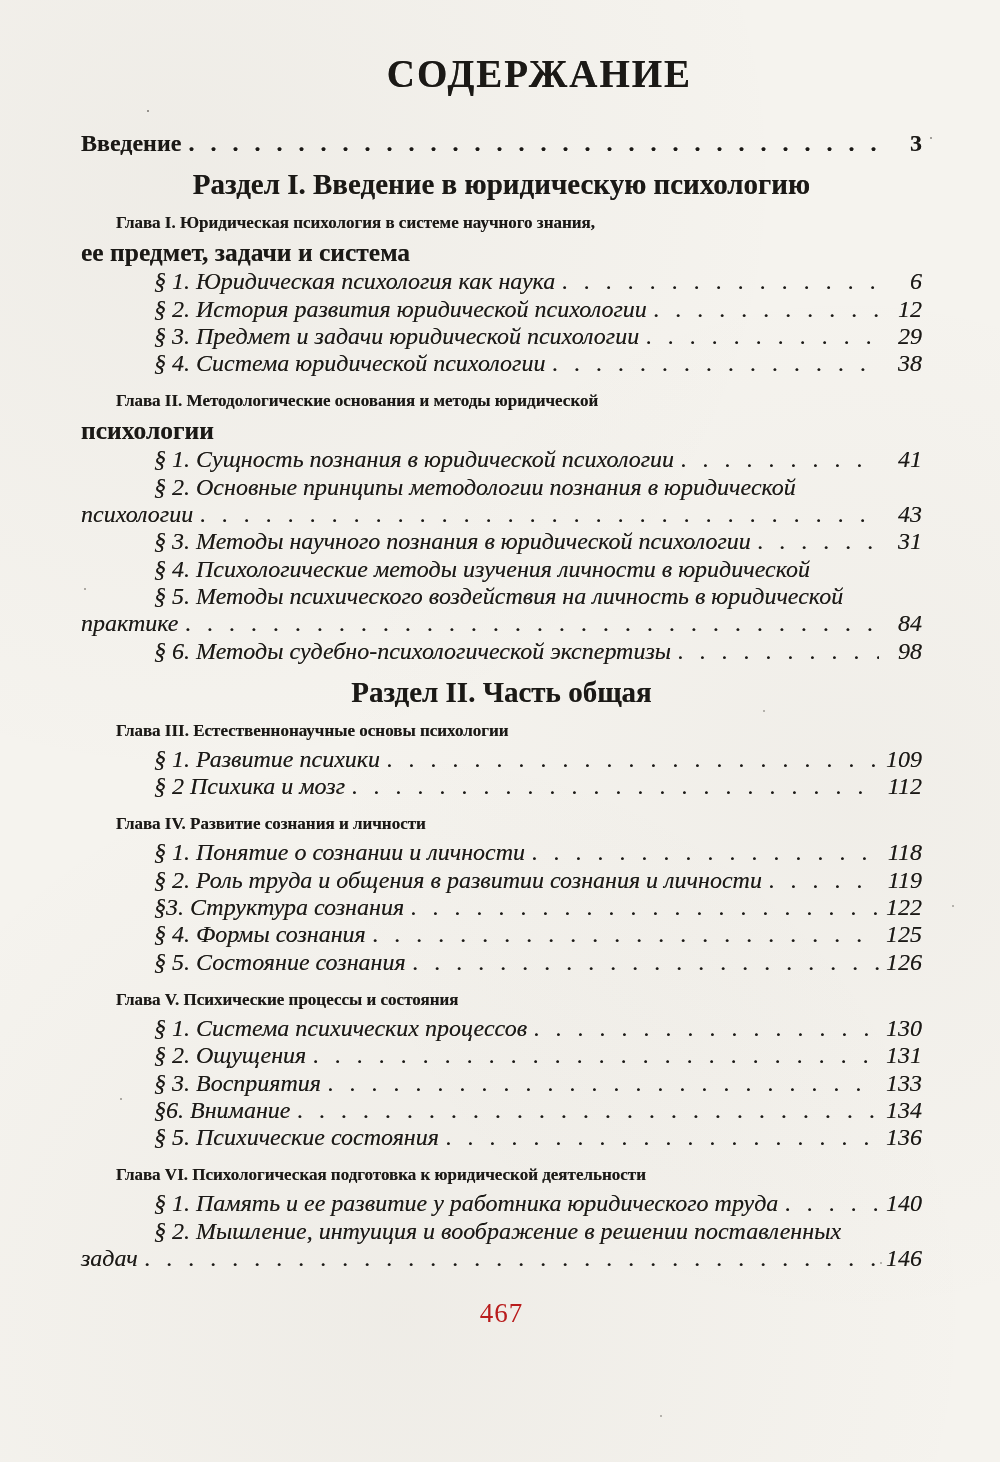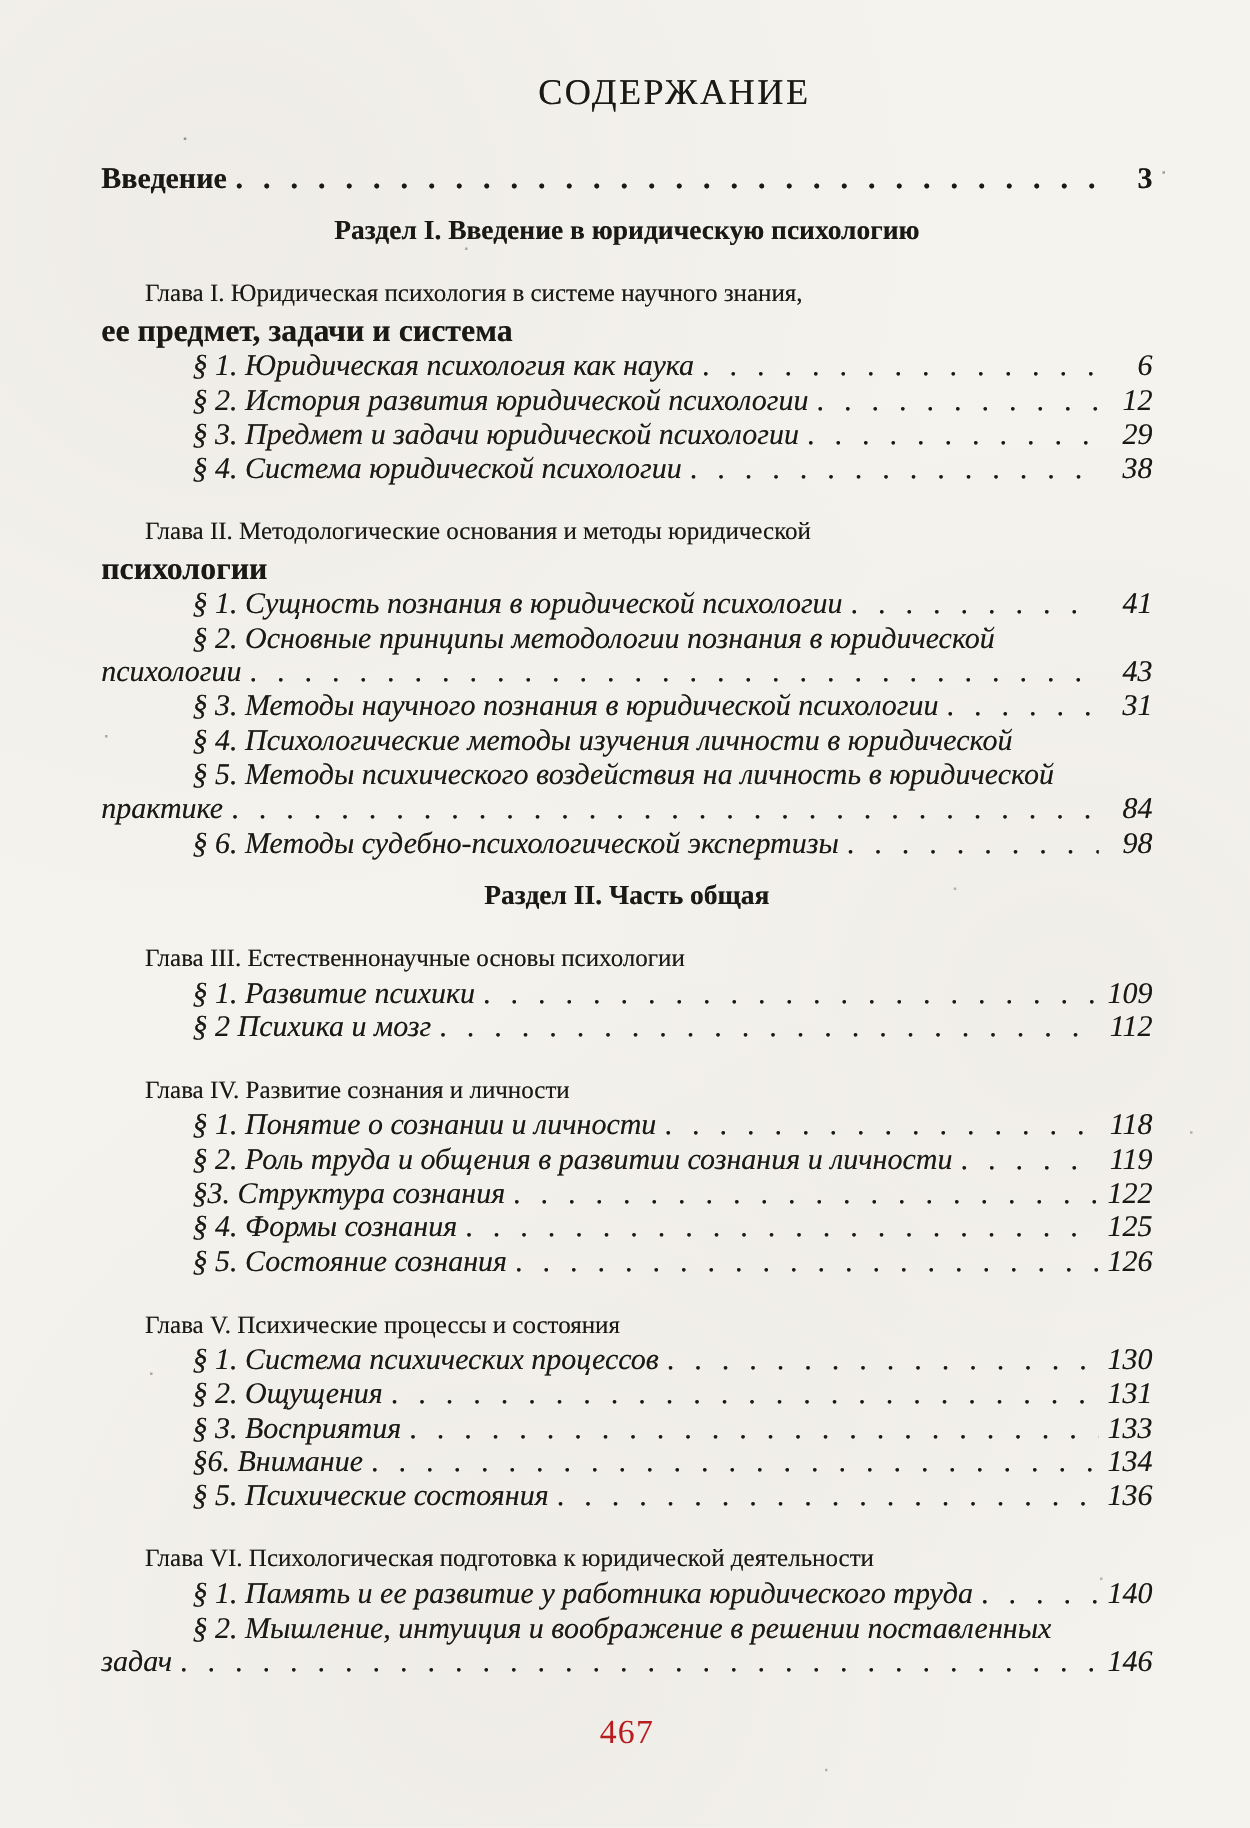--- a/index.html
+++ b/index.html
@@ -46,23 +46,23 @@
   .content {
     position: absolute;
     left: 81px;
     top: 56px;
     width: 841px;
   }
 
   .toc-title {
     margin: 0 0 0 76px;           
     text-align: center;
-    font-size: 29px;
+    font-size: 39px;
     line-height: 36px;
-    font-weight: normal;
+    font-weight: bold;
     font-style: normal;
     letter-spacing: 2px;
     text-shadow: 0 0 .5px rgba(20,18,15,.65);
   }
 
   .toc-list { display: block; }
 
   .row {
     display: flex;
     align-items: flex-end;
@@ -94,35 +94,35 @@
     font-weight: bold;
     font-size: 24px;
     padding-left: 0;
     margin-top: 38px;
   }
   .r-section {
     display: block;
     text-align: center;
     font-style: normal;
     font-weight: bold;
-    font-size: 22px;
+    font-size: 29px;
     line-height: 30px;
     padding-left: 0;
     margin-top: 12px;
     margin-bottom: 5px;
     white-space: nowrap;
   }
   .r-chapter {
     display: block;
     font-style: normal;
-    font-weight: normal;
-    font-size: 20px;
+    font-weight: bold;
+    font-size: 17px;
     line-height: 30px;
     padding-left: 35px;
-    margin-top: 21px;
+    margin-top: 9px;
     white-space: nowrap;
   }
   .r-chapter_cont {
     display: block;
     font-style: normal;
     font-weight: bold;
     font-size: 25.5px;
     line-height: 30px;
     padding-left: 0;
     white-space: nowrap;

